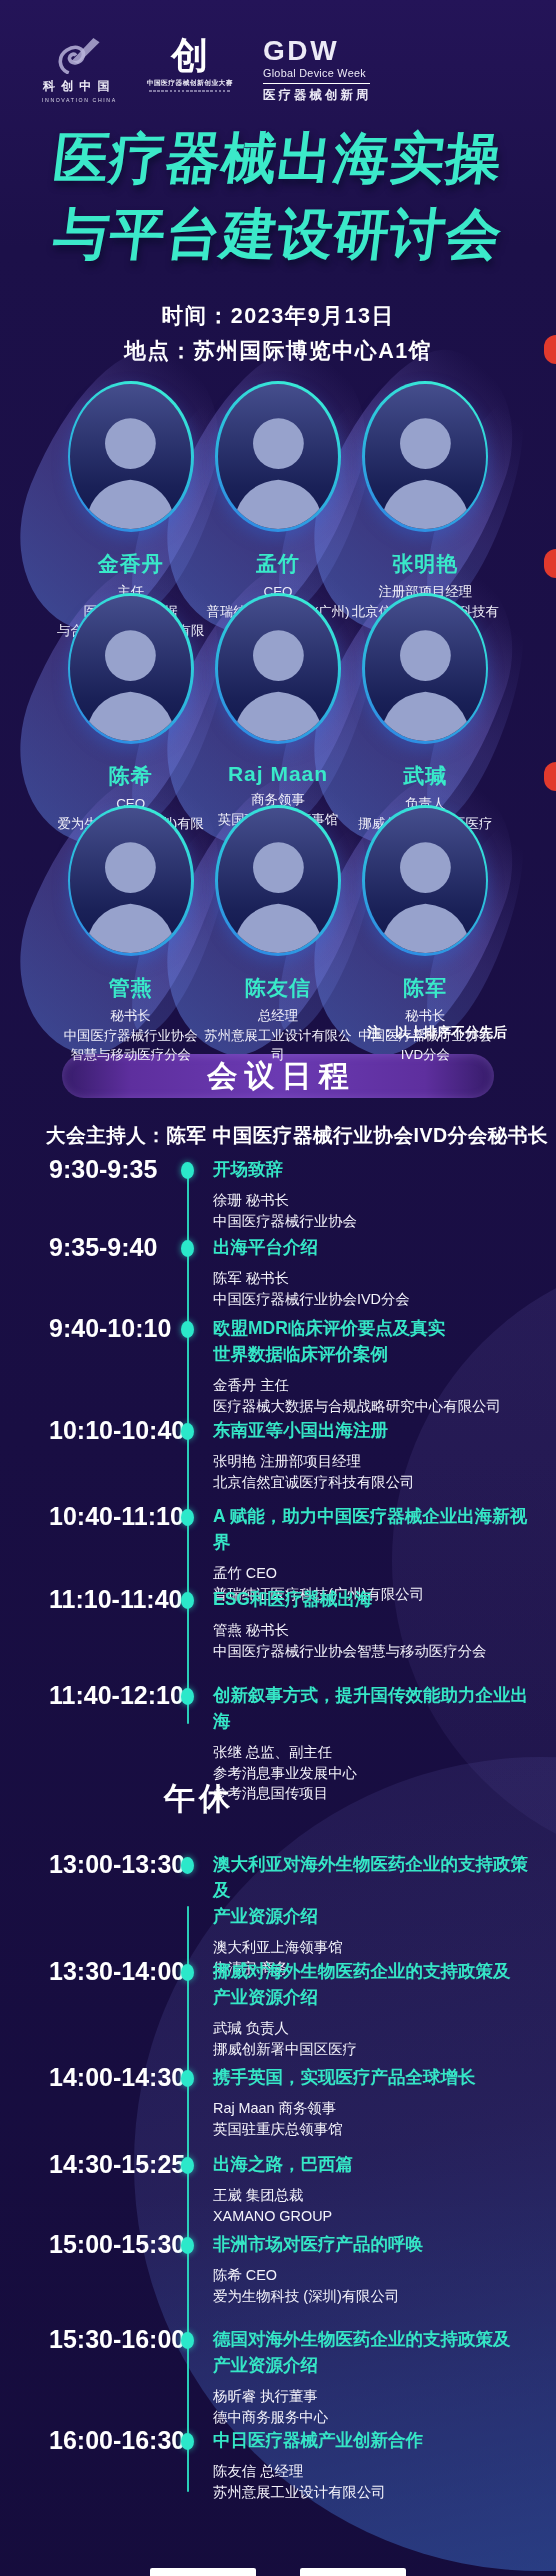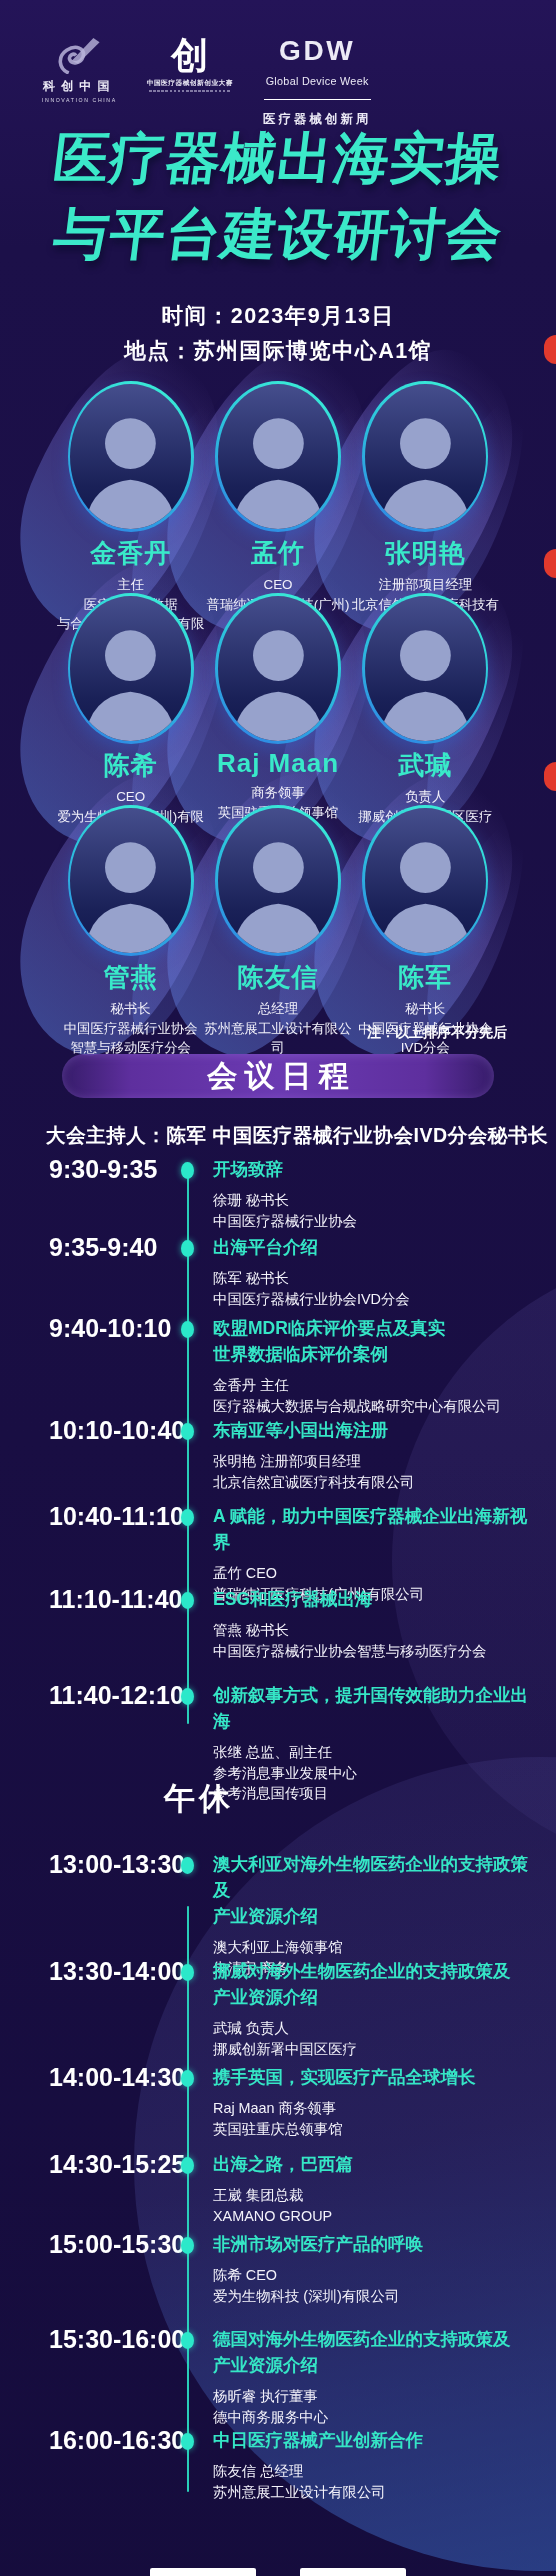--- a/index.html
+++ b/index.html
@@ -18,21 +18,21 @@
   .tab1{top:335px}.tab2{top:549px}.tab3{top:762px}
   
   .logos{position:absolute;top:37px;left:42px;display:flex;gap:30px;align-items:flex-start;}
   .logo{display:flex;flex-direction:column;align-items:center;color:#ECEAF6;}
   .logo1-cn{font-size:12px;letter-spacing:6.2px;margin-top:4.1px;font-weight:600;}
   .logo1-en{font-size:5.2px;letter-spacing:1.6px;margin-top:2.1px;opacity:.9;}
   .chuang{font-size:37px;font-weight:800;line-height:1;color:#fff;}
   .logo2-cn{font-size:6.7px;font-weight:600;margin-top:5.2px;letter-spacing:0.5px;}
   .logo2-bar{width:82px;height:2.6px;margin-top:1.5px;opacity:.55;
     background:repeating-linear-gradient(90deg,#cfcbe6 0 2.6px,transparent 2.6px 4.1px);}
-  .logo3{align-items:center;gap:8px;}
+  .logo3{align-items:flex-start;}
   .logo3-abbr{font-size:28px;font-weight:700;letter-spacing:2.6px;line-height:1;}
   .logo3-l1{font-size:10.8px;margin-top:2.1px;letter-spacing:0.3px;}
   .logo3-div{width:107px;height:1px;background:#fff;margin:3.6px 0 3.1px;}
   .logo3-l2{font-size:12.4px;font-weight:700;letter-spacing:3.1px;}
   
   .title{position:absolute;top:120px;left:0;width:100%;text-align:center;}
   .title div{font-size:55px;font-weight:900;color:#3BE9C9;letter-spacing:1px;line-height:76px;
     transform:skewX(-7deg);text-shadow:2.1px 4.6px 7.2px rgba(0,10,30,.55);}
   .meta-info{position:absolute;top:298px;left:0;width:100%;text-align:center;}
   .meta-info div{font-size:21.6px;font-weight:700;letter-spacing:1.5px;line-height:35px;}
@@ -47,21 +47,21 @@
     background:linear-gradient(200deg,rgba(128,112,212,0) 8%,rgba(128,112,212,.33) 42%,rgba(96,132,228,.48) 96%);}
   .photo-wrap .swoosh2{position:absolute;width:62px;height:222px;left:64%;top:13.4px;
     transform:rotate(20deg);z-index:0;border-radius:50%;opacity:.5;
     background:linear-gradient(200deg,rgba(128,112,212,0) 10%,rgba(118,118,222,.4) 60%,rgba(96,132,228,.55) 100%);}
   .photo-ring{position:relative;z-index:1;width:126px;height:151px;margin:0 auto;border-radius:50%;padding:2.6px;
     background:linear-gradient(205deg,#3BF0D6 5%,#2CC3DC 45%,#2F7FE6 100%);
     box-shadow:0 7.2px 15.5px rgba(46,110,220,.35);}
   .photo{width:100%;height:100%;border-radius:50%;overflow:hidden;position:relative;
     background:linear-gradient(180deg,#454e8d 0%,#1a2158 70%,#10164a 100%);}
   .photo svg{position:absolute;bottom:-3.1px;left:0;width:100%;}
-  .speaker-name{position:relative;z-index:1;margin-top:4px;font-size:26px;font-weight:800;color:#39E9C9;letter-spacing:1px;}
+  .speaker-name{position:relative;z-index:1;margin-top:18px;font-size:21px;font-weight:800;color:#39E9C9;letter-spacing:1px;}
   .speaker-roles{position:relative;z-index:1;margin-top:4.1px;font-size:13.4px;line-height:19.6px;color:#F2F1FA;font-weight:500;}
   .order-note{position:absolute;top:1024px;right:49px;font-size:14px;font-weight:600;color:#fff;}
   
   .banner{position:absolute;top:1054px;left:50%;transform:translateX(-50%);width:432px;height:44px;
     border-radius:23px;display:flex;align-items:center;justify-content:center;
     background:linear-gradient(90deg,rgba(88,44,150,.45) 0%,#5E2F9E 16%,#6B3AB2 50%,#5E2F9E 84%,rgba(88,44,150,.45) 100%);
     box-shadow:inset 0 1px 9.3px rgba(190,150,255,.25);}
   .banner span{font-size:30px;font-weight:800;letter-spacing:7.2px;padding-left:7.2px;}
   .host{position:absolute;top:1122px;left:0;width:100%;text-align:center;font-size:19.6px;font-weight:700;letter-spacing:0.5px;padding-left:38px;}
   .tl-line{position:absolute;left:187px;width:1.5px;background:#2BE3C5;opacity:.9;border-radius:1px;}

